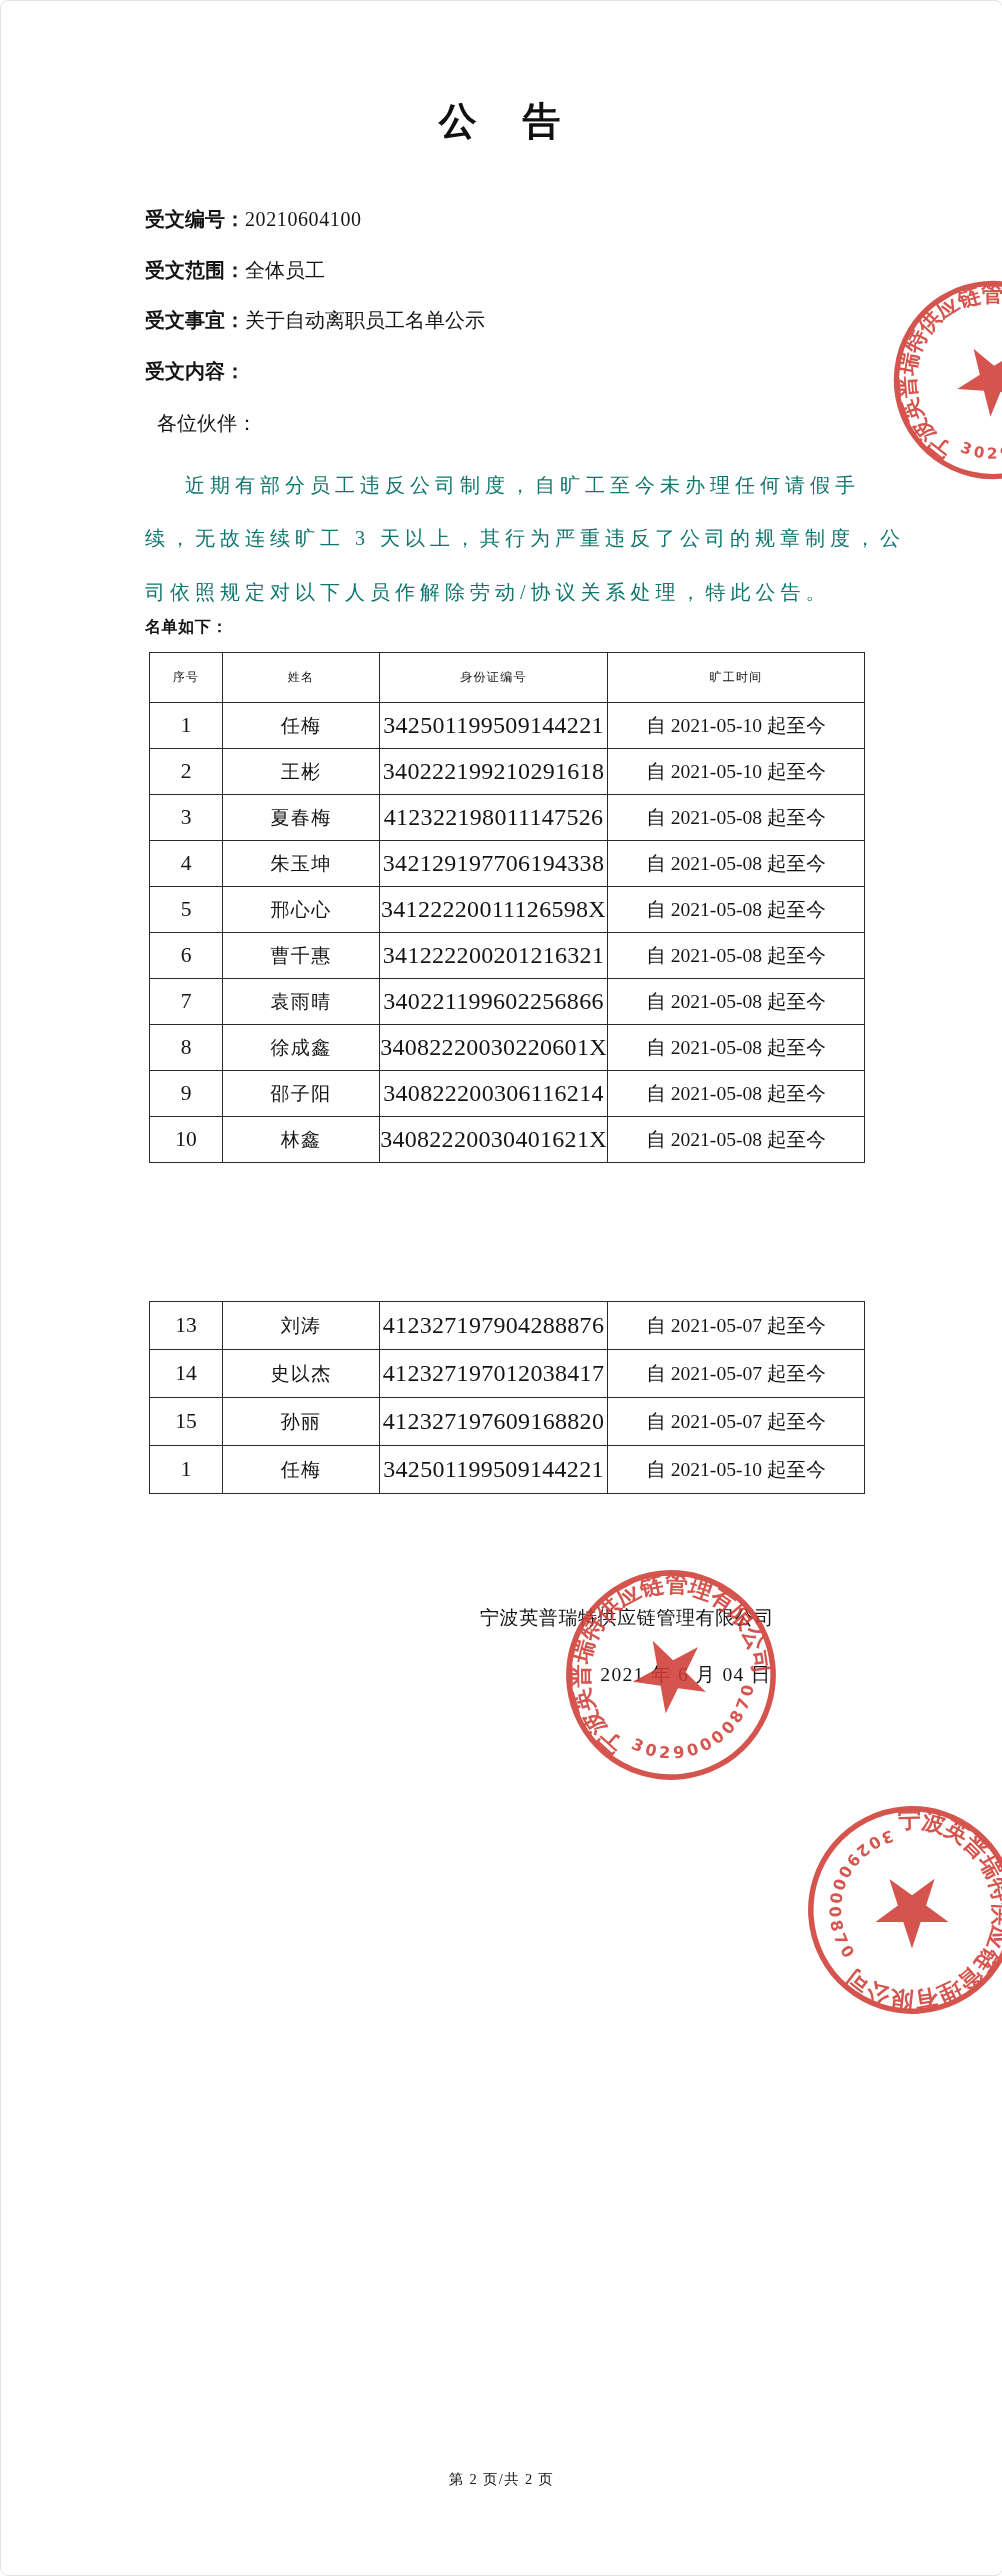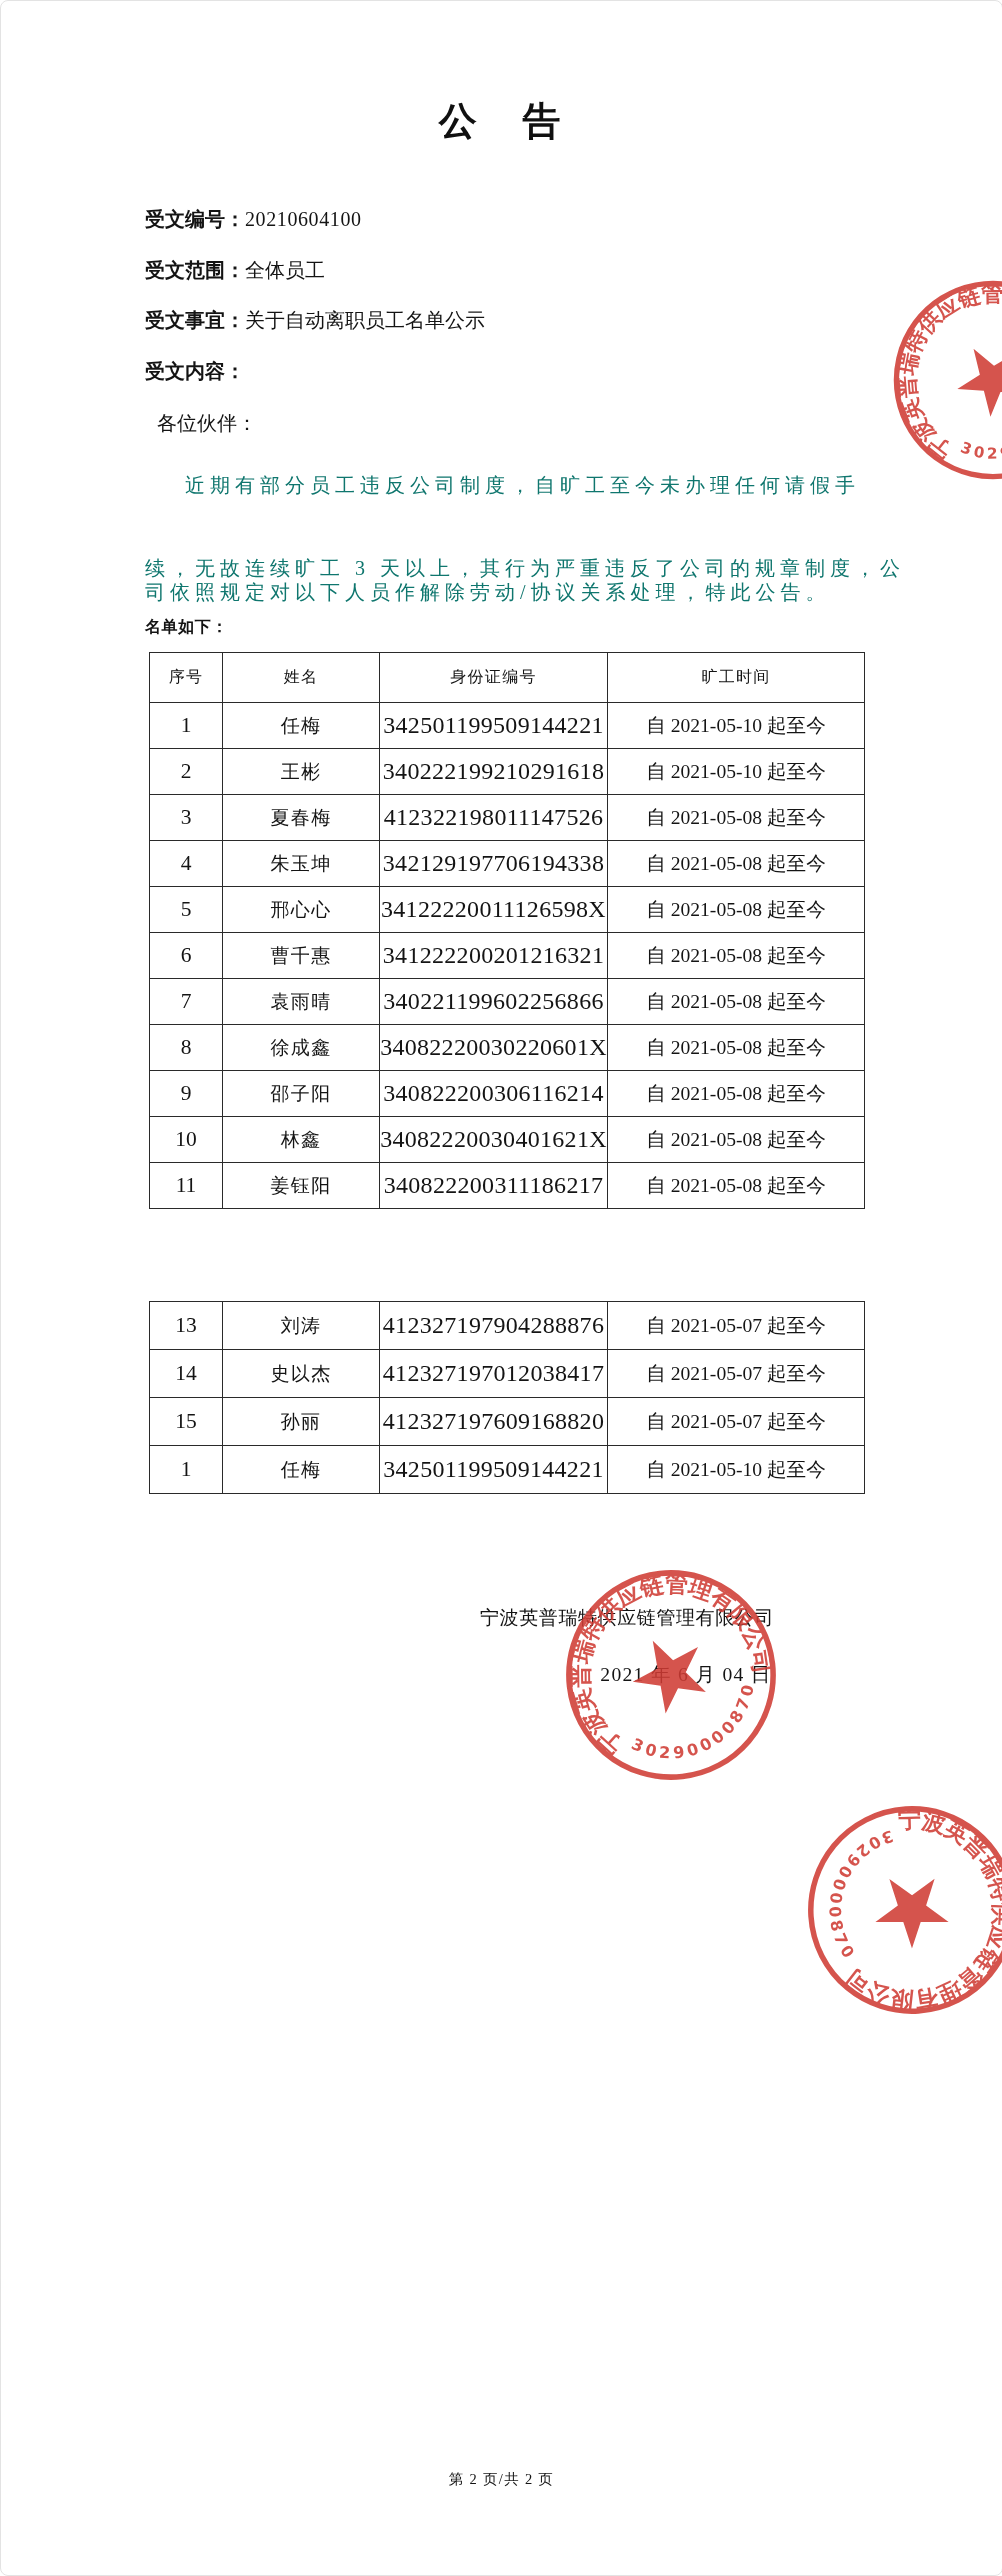--- a/index.html
+++ b/index.html
@@ -30,21 +30,21 @@
   table.roster{
     position:absolute;left:148px;width:715px;border-collapse:collapse;
     table-layout:fixed;
   }
   table.roster th,table.roster td{
     border:1.3px solid #2a2a2a;text-align:center;vertical-align:middle;
     padding:0;overflow:hidden;
   }
   #table1{top:651px;}
   #table2{top:1300px;}
-  #table1 th{height:49px;font-size:16px;font-weight:500;
+  #table1 th{height:49px;font-size:12px;font-weight:500;
     font-family:"Liberation Sans","DejaVu Sans",sans-serif;letter-spacing:1.3px;}
   #table1 td{height:45px;}
   #table2 td{height:47px;}
   td.cell-seq{font-size:21.5px;}
   td.cell-name{font-size:19px;letter-spacing:1.3px;}
   td.cell-id{font-size:24px;letter-spacing:0.3px;}
   td.cell-date{font-size:19.6px;}
   .page-footer{left:0;width:100%;text-align:center;font-size:14.5px;letter-spacing:1.3px;}
   #footer1{top:1259px;}
   #footer2{top:2469px;}
@@ -78,21 +78,21 @@
   <div class="abs meta-line" style="top:306px">
     <span class="meta-label">受文事宜：</span><span class="meta-value">关于自动离职员工名单公示</span>
   </div>
   <div class="abs meta-line" style="top:357px">
     <span class="meta-label">受文内容：</span>
   </div>
 
   <div class="abs salutation" style="top:409px">各位伙伴：</div>
 
   <div class="abs para-line indent" style="top:471px">近期有部分员工违反公司制度，自旷工至今未办理任何请假手</div>
-  <div class="abs para-line" style="top:554px">续，无故连续旷工 3 天以上，其行为严重违反了公司的规章制度，公</div>
+  <div class="abs para-line" style="top:524px">续，无故连续旷工 3 天以上，其行为严重违反了公司的规章制度，公</div>
   <div class="abs para-line" style="top:578px">司依照规定对以下人员作解除劳动/协议关系处理，特此公告。</div>
 
   <div class="abs list-intro" style="top:616px">名单如下：</div>
 
   <table class="roster" id="table1">
     <colgroup>
         <col style="width:73px">
         <col style="width:157px">
         <col style="width:228px">
         <col style="width:257px">
@@ -159,26 +159,20 @@
           <td class="cell-name">邵子阳</td>
           <td class="cell-id">340822200306116214</td>
           <td class="cell-date">自 2021-05-08 起至今</td>
         </tr>
         <tr>
           <td class="cell-seq">10</td>
           <td class="cell-name">林鑫</td>
           <td class="cell-id">34082220030401621X</td>
           <td class="cell-date">自 2021-05-08 起至今</td>
         </tr>
-        <tr>
-          <td class="cell-seq">11</td>
-          <td class="cell-name">姜钰阳</td>
-          <td class="cell-id">340822200311186217</td>
-          <td class="cell-date">自 2021-05-08 起至今</td>
-        </tr>
       </tbody>
   </table>
 
 
   <table class="roster" id="table2">
     <colgroup>
         <col style="width:73px">
         <col style="width:157px">
         <col style="width:228px">
         <col style="width:257px">

